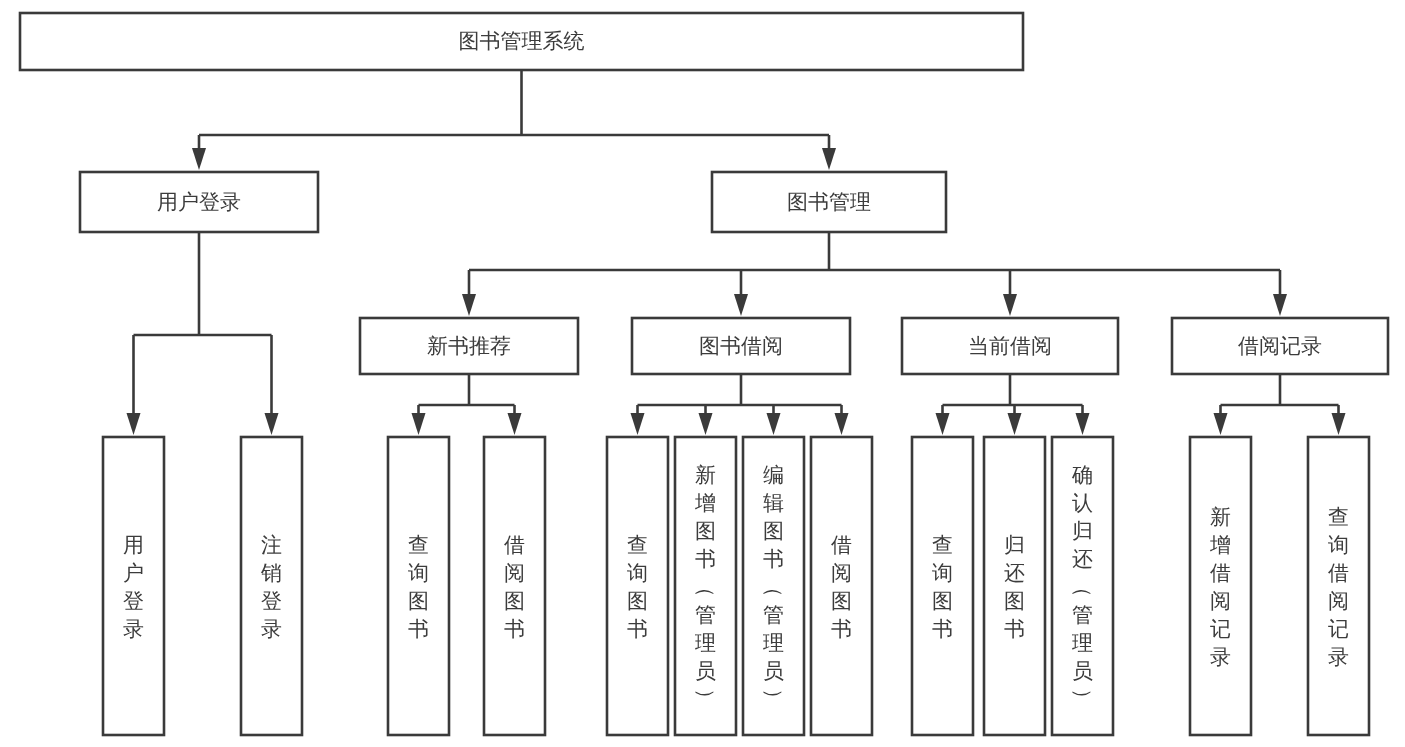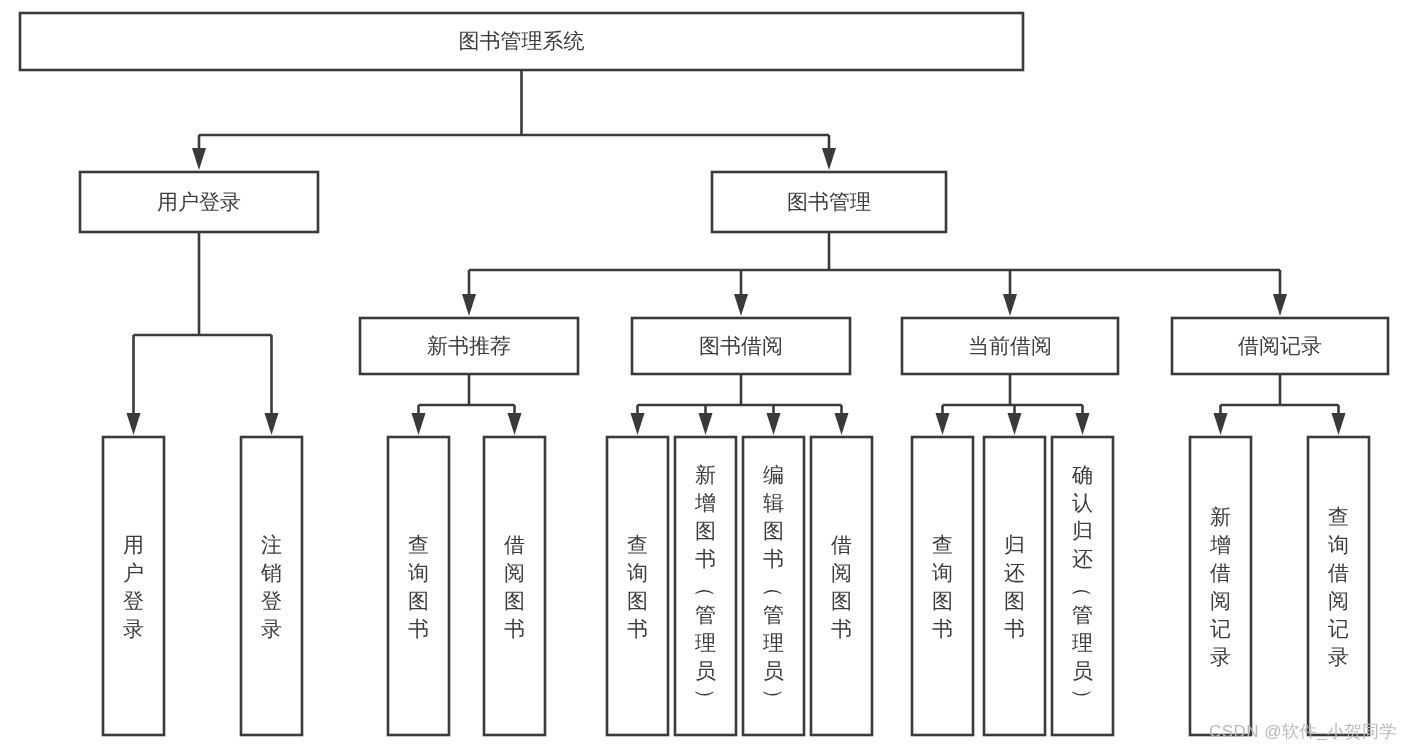--- a/index.html
+++ b/index.html
@@ -260,14 +260,13 @@
           <rect x="1308" y="437" width="61" height="298" class="node-rect"></rect>
           <text x="1338.5" y="523.84" class="node-label-v">查</text>
           <text x="1338.5" y="551.84" class="node-label-v">询</text>
           <text x="1338.5" y="579.84" class="node-label-v">借</text>
           <text x="1338.5" y="607.84" class="node-label-v">阅</text>
           <text x="1338.5" y="635.84" class="node-label-v">记</text>
           <text x="1338.5" y="663.84" class="node-label-v">录</text>
         </g>
       </g>
   </svg>
-  <div class="watermark">CSDN @软件_小贺同学</div>
 </div>
 
 </body></html>

